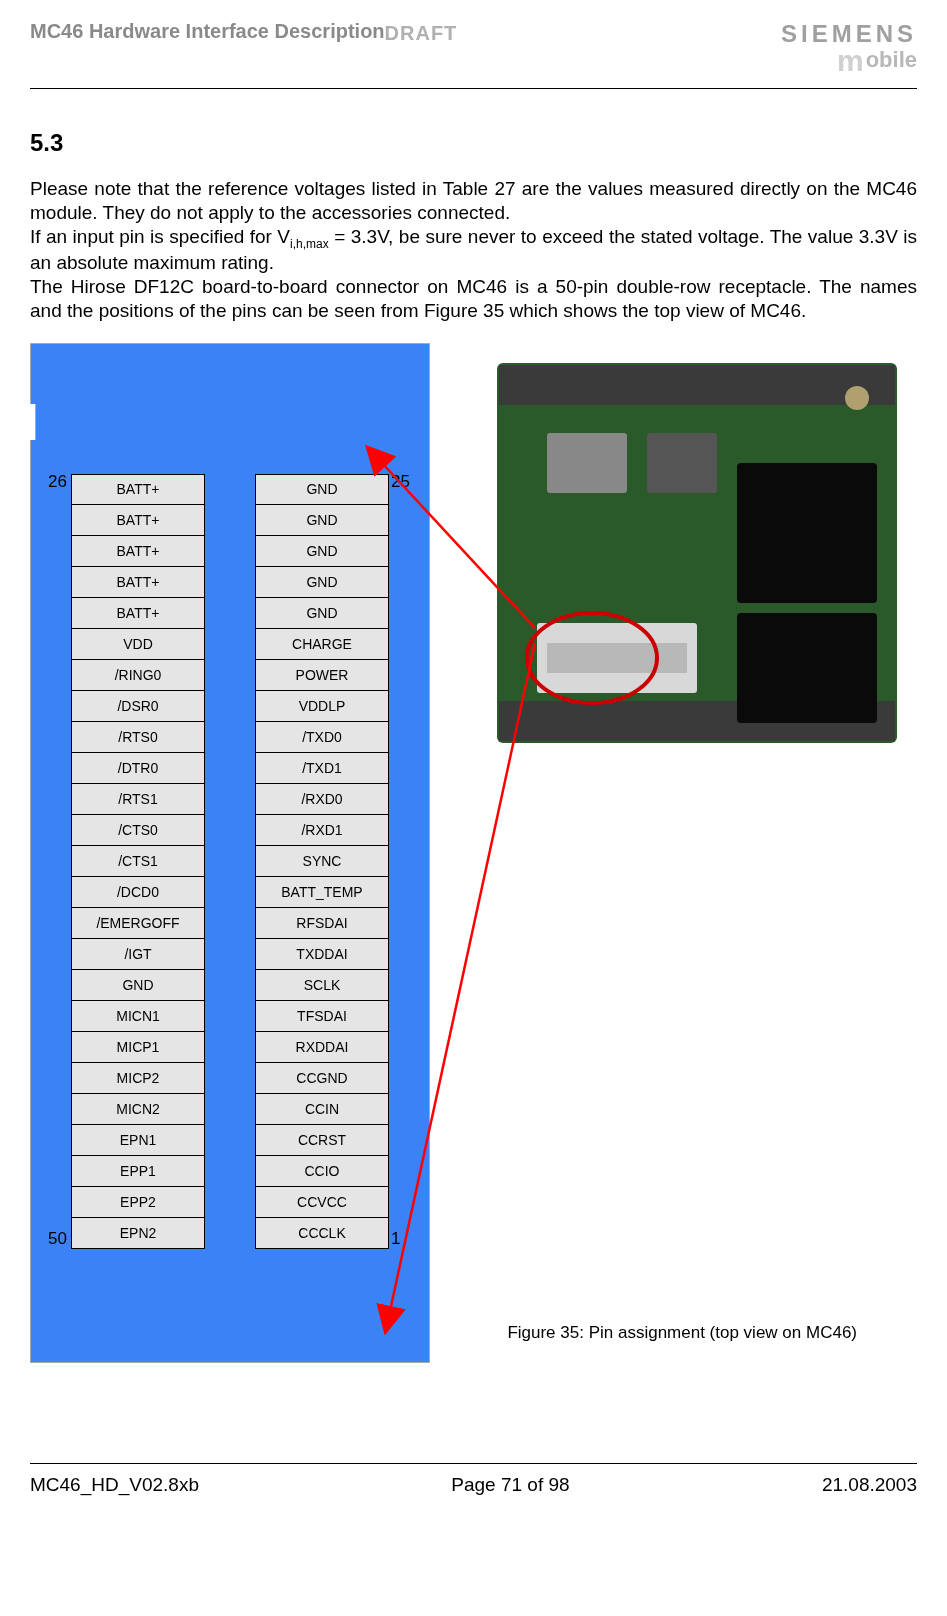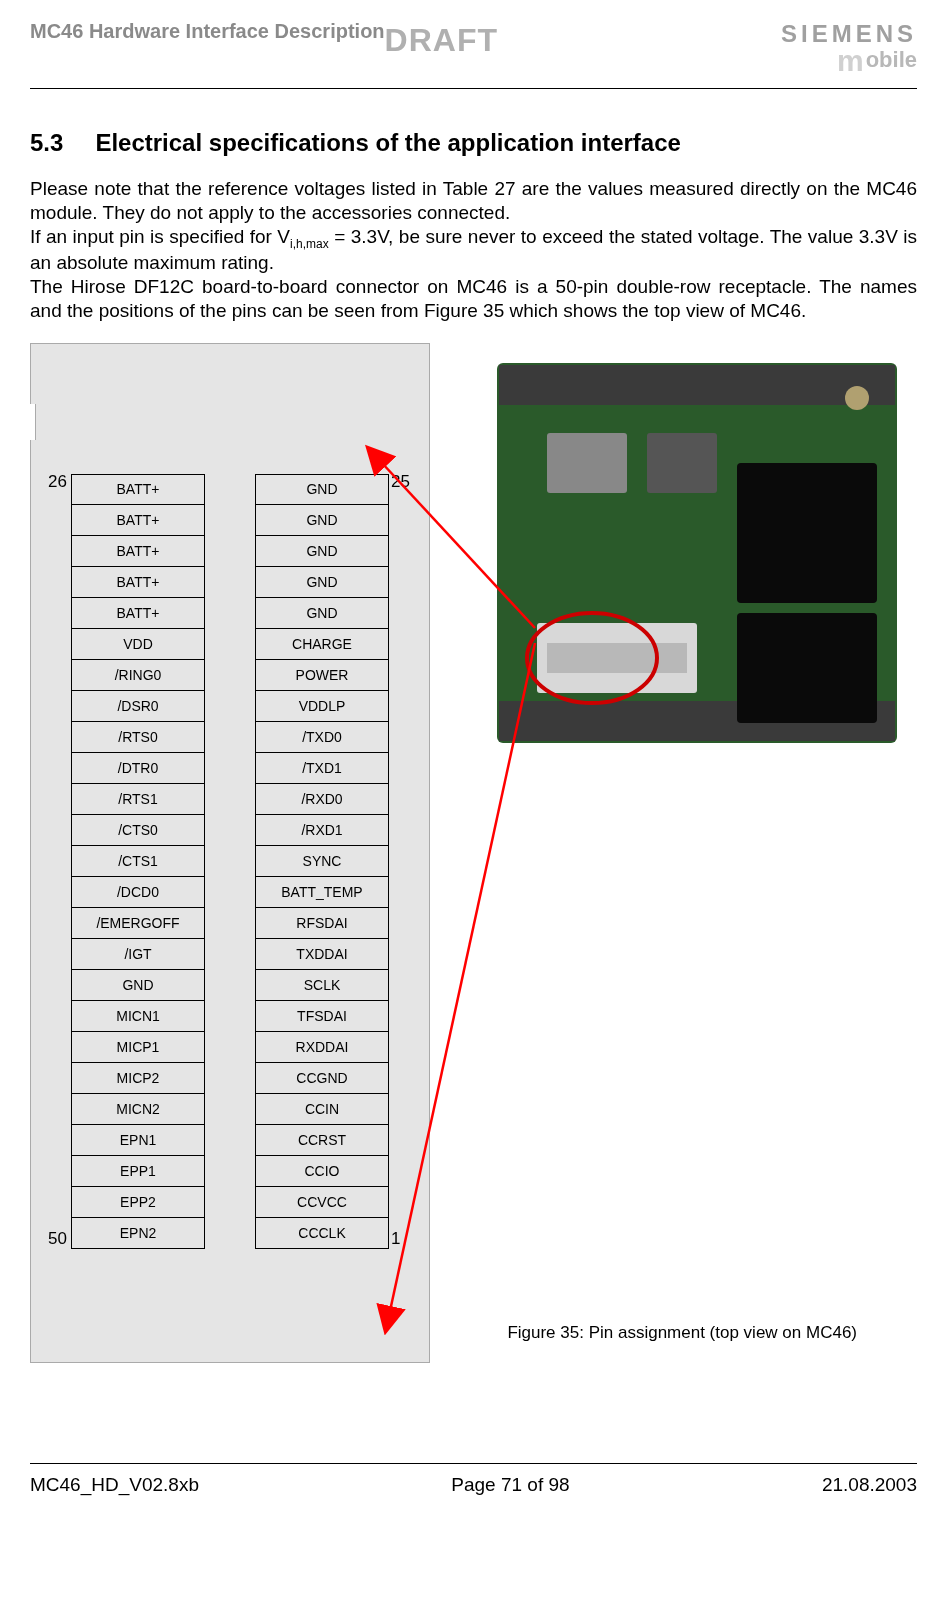--- a/index.html
+++ b/index.html
@@ -1,30 +1,30 @@
 <!DOCTYPE html>
 <html><head>
 <meta charset="utf-8">
 <style>
 * { margin: 0; padding: 0; box-sizing: border-box; }
 body { font-family: Arial, Helvetica, sans-serif; background: #fff; color: #000; width: 947px; margin: 0 auto; padding: 0 30px; }
 .header { display: flex; justify-content: space-between; align-items: flex-start; padding-top: 20px; padding-bottom: 10px; }
 .header-left { display: flex; }
 .doc-title { color: #8a8a8a; font-size: 20px; font-weight: bold; }
-.draft { color: #b0b0b0; font-size: 32px; font-weight: bold; letter-spacing: 1px; margin-top: 2px; }
+.draft { color: #b0b0b0; font-size: 20px; font-weight: bold; letter-spacing: 1px; margin-top: 2px; }
 .logo { text-align: right; }
 .siemens { color: #a0a0a0; font-family: Arial; font-size: 24px; font-weight: bold; letter-spacing: 4px; }
 .mobile { color: #b8b8b8; font-size: 22px; font-weight: bold; margin-top: -4px; position: relative; }
 .mobile .m-char { color: #d0d0d0; font-size: 30px; vertical-align: middle; margin-right: 2px; }
 .divider { border-top: 1px solid #000; margin-bottom: 40px; }
 .section-heading { font-size: 24px; font-weight: bold; margin-bottom: 20px; display: flex; gap: 32px; }
 .body-text { font-size: 19px; line-height: 1.25; text-align: justify; margin-bottom: 20px; }
 .sub { font-size: 12px; vertical-align: sub; }
 .content-area { position: relative; height: 1080px; }
-.pin-diagram { position: absolute; left: 0; top: 0; width: 400px; height: 1020px; background: #e5e5e5; border: 1px solid #aaa; }
+.pin-diagram { position: absolute; left: 0; top: 0; width: 400px; height: 1020px; background: #3b82f6; border: 1px solid #aaa; }
 .pin-notch { position: absolute; left: -3px; top: 60px; width: 8px; height: 36px; background: #fff; border-right: 1px solid #aaa; }
 .pin-columns { position: absolute; top: 130px; left: 40px; right: 40px; display: flex; gap: 50px; }
 .pin-col { flex: 1; display: flex; flex-direction: column; }
 .pin-cell { border: 1px solid #000; border-top: none; height: 31px; display: flex; align-items: center; justify-content: center; font-size: 14px; background: #e5e5e5; }
 .pin-col .pin-cell:first-child { border-top: 1px solid #000; }
 .pin-label { position: absolute; font-size: 17px; color: #000; }
 .label-26 { top: 128px; left: 17px; }
 .label-25 { top: 128px; left: 360px; }
 .label-50 { top: 885px; left: 17px; }
 .label-1 { top: 885px; left: 360px; }
@@ -43,21 +43,20 @@
   </div>
   <div class="logo">
     <div class="siemens">SIEMENS</div>
     <div class="mobile"><span class="m-char">m</span><span>obile</span></div>
   </div>
 </div>
 <div class="divider"></div>
 
 <h2 class="section-heading">
   <span>5.3</span>
-  <span>Electrical specifications of the application interface</span>
 </h2>
 
 <p class="body-text">
   <span>Please note that the reference voltages listed in Table 27 are the values measured directly on the MC46 module. They do not apply to the accessories connected.</span><br>
   <span>If an input pin is specified for V</span><span class="sub">i,h,max</span><span> = 3.3V, be sure never to exceed the stated voltage. The value 3.3V is an absolute maximum rating.</span><br>
   <span>The Hirose DF12C board-to-board connector on MC46 is a 50-pin double-row receptacle. The names and the positions of the pins can be seen from Figure 35 which shows the top view of MC46.</span>
 </p>
 
 <div class="content-area">
 

